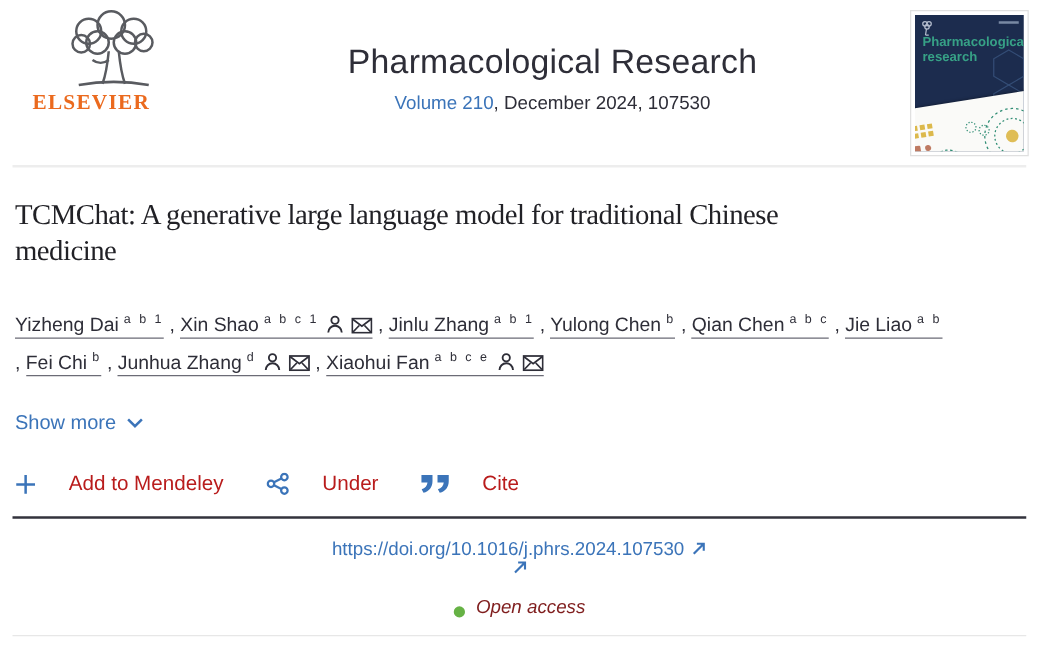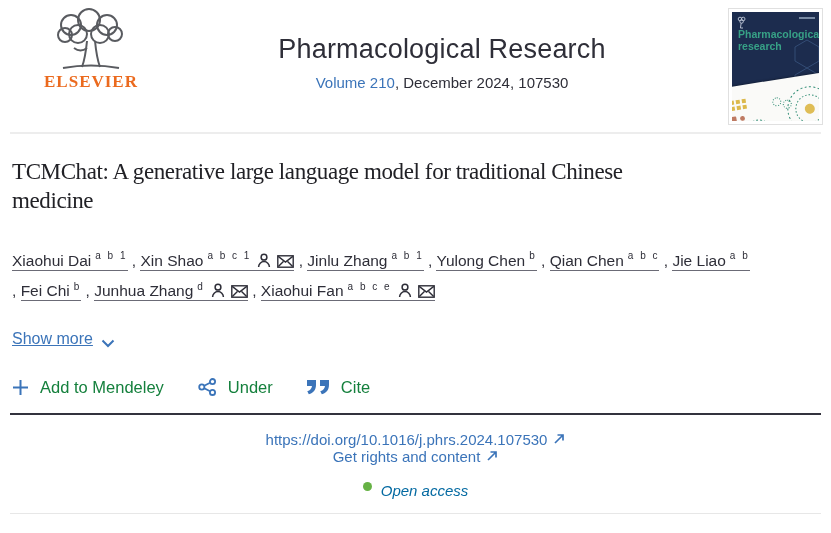--- a/index.html
+++ b/index.html
@@ -7,21 +7,21 @@
   body {
     width:831px; height:533px; overflow:hidden;
     background:#ffffff; color:#2e2e38;
     font-family:"Liberation Sans", sans-serif;
     position:relative;
   }
   a { cursor:pointer; }
 
   
   .journal-header { display:flex; align-items:flex-start; padding:6px 8px 0 26px; height:128px; }
-  .publisher { width:130px; flex-shrink:0; text-align:center; text-decoration:none; display:block; }
+  .publisher { width:130px; flex-shrink:0; text-align:left; text-decoration:none; display:block; }
   .publisher svg { display:block; margin:2px auto 0; }
   .publisher-name {
     font-family:"Liberation Serif", serif; font-weight:bold;
     color:#eb6a1e; font-size:17px; letter-spacing:1px; margin-top:2px;
   }
   .journal-meta { flex:1; text-align:center; padding-top:28px; }
   .journal-title-link { font-size:27px; color:#2e2e38; text-decoration:none; letter-spacing:0.2px; }
   .issue-line { margin-top:9px; font-size:15px; color:#2e2e38; }
   .issue-line a { color:#3b74b9; text-decoration:none;margin-top:40px; }
 
@@ -48,39 +48,39 @@
     color:#212126; margin:24px 12px 0; max-width:640px;
   }
   .authors { margin:30px 12px 0; font-size:15.5px; line-height:1.95; color:#2e2e38; }
   .author { white-space:nowrap; }
   .author .sep { color:#2e2e38; }
   .author-link { color:#2e2e38; text-decoration:none; border-bottom:1px solid #6b6b76; padding-bottom:1px; }
   .author-link sup { font-size:10px; letter-spacing:2px; margin-left:4px; }
   .author-link svg { vertical-align:-2px; margin-left:6px; }
 
   .show-more {
-    display:inline-flex; align-items:flex-end; gap:8px;
+    display:inline-flex; align-items:center; gap:8px;
     background:none; border:none; padding:0; margin:24px 12px 0;
-    color:#3b74b9; font-size:16px; font-family:inherit; cursor:pointer;text-decoration:underline;
+    color:#3b74b9; font-size:16px; font-family:inherit; cursor:pointer;
   }
 
   .actions { display:flex; align-items:center; gap:34px; margin:30px 12px 0; }
   .action-btn {
-    display:inline-flex; align-items:center; gap:11px;
+    display:inline-flex; align-items:center; gap:26px;
     background:none; border:none; padding:0;
-    color:#15803d; font-size:16.5px; font-family:inherit; cursor:pointer;
+    color:#b91c1c; font-size:16.5px; font-family:inherit; cursor:pointer;
   }
 
   .meta-row { display:flex; justify-content:space-between; align-items:center;
     padding:0 12px; font-size:15px;flex-direction:column; }
   .meta-row.first { margin-top:16px; }
   .meta-row.second { margin-top:17px; }
   .link-blue { color:#3b74b9; text-decoration:none; display:inline-flex; align-items:center; gap:6px; }
   .cc-text { color:#2e2e38; display:inline-flex; align-items:center; gap:5px; }
-  .oa { display:inline-flex; align-items:flex-start; gap:9px; color:#0369a1; }
+  .oa { display:inline-flex; align-items:flex-end; gap:9px; color:#7f1d1d; }
   .oa-dot { width:9px; height:9px; border-radius:50%; background:#66b245; display:inline-block; }
   .oa em { font-style:italic; }
 </style>
 </head>
 <body>
 
 
 
 
 <header class="journal-header">
@@ -146,21 +146,21 @@
       </span>
     </span>
   </a>
 </header>
 
 <hr class="hr-light">
 
 
 <h1 class="article-title">TCMChat: A generative large language model for traditional Chinese medicine</h1>
 
-<div class="authors" id="authors"><span class="author"><a class="author-link"><span>Xiaohui Dai</span><sup>a b 1</sup></a></span> <span class="author"><span class="sep">, </span><a class="author-link"><span>Xin Shao</span><sup>a b c 1</sup><svg width="14" height="15" viewBox="0 0 14 15" fill="none" stroke="#2e2e38" stroke-width="1.5">
+<div class="authors" id="authors"><span class="author"><a class="author-link"><span>Yizheng Dai</span><sup>a b 1</sup></a></span> <span class="author"><span class="sep">, </span><a class="author-link"><span>Xin Shao</span><sup>a b c 1</sup><svg width="14" height="15" viewBox="0 0 14 15" fill="none" stroke="#2e2e38" stroke-width="1.5">
           <circle cx="7" cy="4.2" r="2.9"></circle>
           <path d="M1.6 14 a5.4 5.4 0 0 1 10.8 0"></path>
         </svg><svg width="17" height="13" viewBox="0 0 17 13" fill="none" stroke="#2e2e38" stroke-width="1.4">
           <rect x="0.8" y="0.8" width="15.4" height="11.4"></rect>
           <path d="M1.2 1.4 L8.5 7 L15.8 1.4 M1.4 11.6 L6.4 6.4 M15.6 11.6 L10.6 6.4"></path>
         </svg></a></span> <span class="author"><span class="sep">, </span><a class="author-link"><span>Jinlu Zhang</span><sup>a b 1</sup></a></span> <span class="author"><span class="sep">, </span><a class="author-link"><span>Yulong Chen</span><sup>b</sup></a></span> <span class="author"><span class="sep">, </span><a class="author-link"><span>Qian Chen</span><sup>a b c</sup></a></span> <span class="author"><span class="sep">, </span><a class="author-link"><span>Jie Liao</span><sup>a b</sup></a></span> <span class="author"><span class="sep">, </span><a class="author-link"><span>Fei Chi</span><sup>b</sup></a></span> <span class="author"><span class="sep">, </span><a class="author-link"><span>Junhua Zhang</span><sup>d</sup><svg width="14" height="15" viewBox="0 0 14 15" fill="none" stroke="#2e2e38" stroke-width="1.5">
           <circle cx="7" cy="4.2" r="2.9"></circle>
           <path d="M1.6 14 a5.4 5.4 0 0 1 10.8 0"></path>
         </svg><svg width="17" height="13" viewBox="0 0 17 13" fill="none" stroke="#2e2e38" stroke-width="1.4">
           <rect x="0.8" y="0.8" width="15.4" height="11.4"></rect>
@@ -208,21 +208,20 @@
 <hr class="hr-dark">
 
 <div class="meta-row first">
   <a class="link-blue">
     <span>https://doi.org/10.1016/j.phrs.2024.107530</span>
     <svg width="12" height="12" viewBox="0 0 12 12" fill="none" stroke="#3b74b9" stroke-width="1.7">
         <path d="M2 10 L10 2 M4.5 2 H10 V7.5"></path>
       </svg>
   </a>
   <a class="link-blue">
-    <span>Get rights and content</span>
     <svg width="12" height="12" viewBox="0 0 12 12" fill="none" stroke="#3b74b9" stroke-width="1.7">
         <path d="M2 10 L10 2 M4.5 2 H10 V7.5"></path>
       </svg>
   </a>
 </div>
 
 <div class="meta-row second">
   <span class="oa">
     <span class="oa-dot"></span>
     <em>Open access</em>

